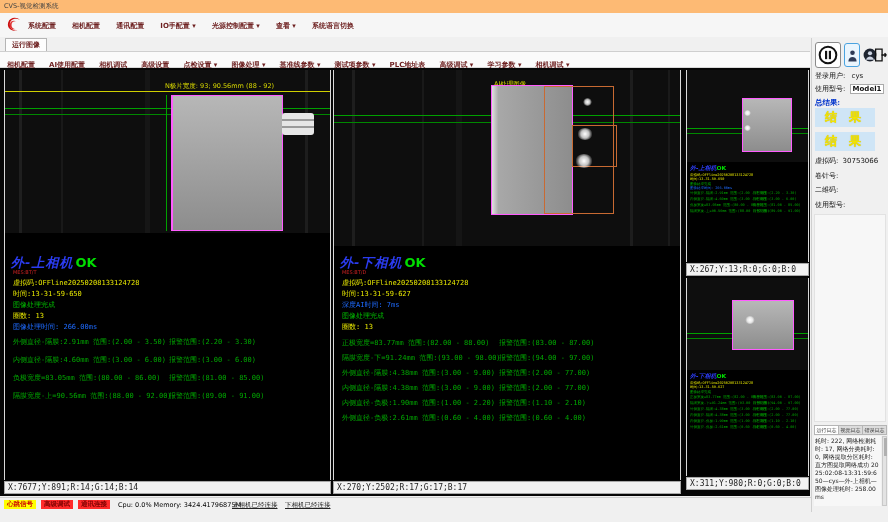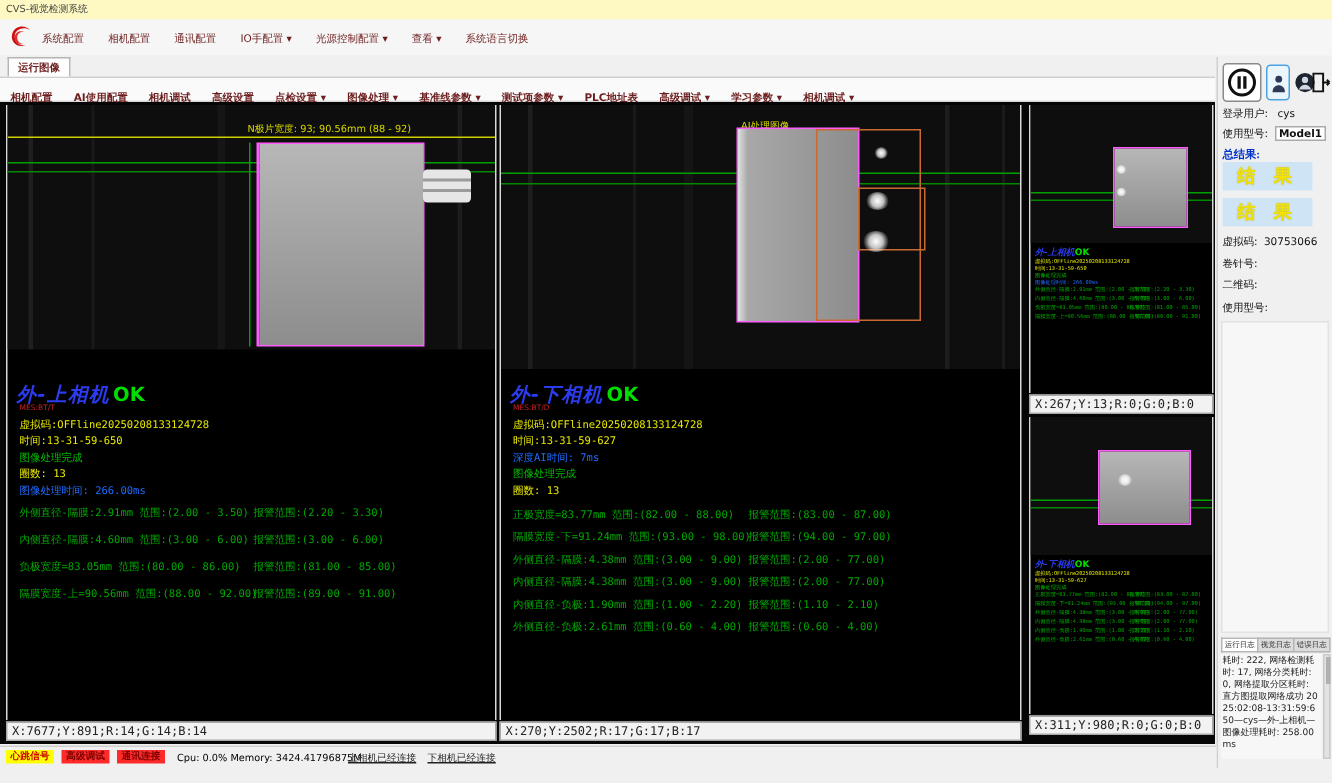--- a/index.html
+++ b/index.html
@@ -1,25 +1,25 @@
 <!DOCTYPE html>
 <html><head>
 <meta charset="utf-8">
 <style>
   * { margin:0; padding:0; box-sizing:border-box; }
   html,body { width:888px; height:522px; background:#ffffff; overflow:hidden;
               font-family:"DejaVu Sans","Liberation Sans",sans-serif; }
   #app { position:relative; width:888px; height:522px; background:#f0f0f0; }
 
   
-  .titlebar { position:absolute; left:0; top:0; width:888px; height:13px; background:#fef9c3;
+  .titlebar { position:absolute; left:0; top:0; width:888px; height:13px; background:#fdba74;
               font-size:6.5px; color:#444; line-height:13px; padding-left:4px; }
   .menubar { position:absolute; left:0; top:13px; width:888px; height:24px; background:#f6f6f6; }
   .logo { position:absolute; left:4px; top:2px; width:20px; height:20px; }
-  .menu-item { position:relative; display:inline-block; margin-right:11px; font-size:7px; font-weight:normal;
+  .menu-item { position:relative; display:inline-block; margin-right:11px; font-size:7px; font-weight:bold;
                color:#6d1f1f; line-height:24px; cursor:default; }
   .menu-items { position:absolute; left:28px; top:0; white-space:nowrap; }
   .tabrow { position:absolute; left:0; top:37px; width:810px; height:15px; background:#f0f0f0;
             border-bottom:1px solid #cfcfcf; }
   .tab { position:absolute; left:5px; bottom:0; height:13px; padding:0 6px; background:#fdfdfd;
          border:1px solid #b5b5b5; border-bottom:none; font-size:7px; font-weight:bold;
          color:#6d1f1f; line-height:12px; }
   .toolbar { position:absolute; left:0; top:52px; width:810px; height:16px; background:#fafafa;
              border-bottom:1px solid #d8d8d8; white-space:nowrap; padding-left:7px; }
   .tool-item { display:inline-block; margin-right:9px; font-size:7px; font-weight:bold; color:#6d1f1f;

